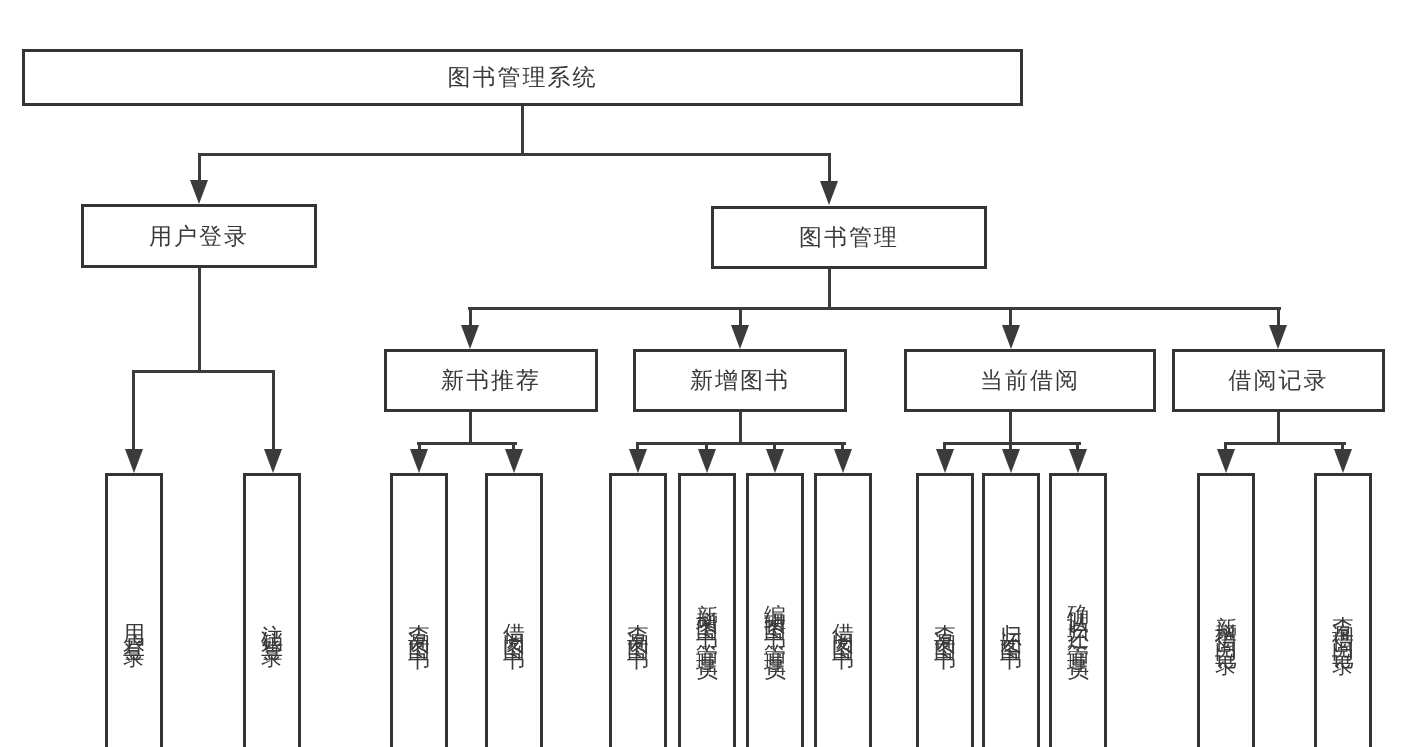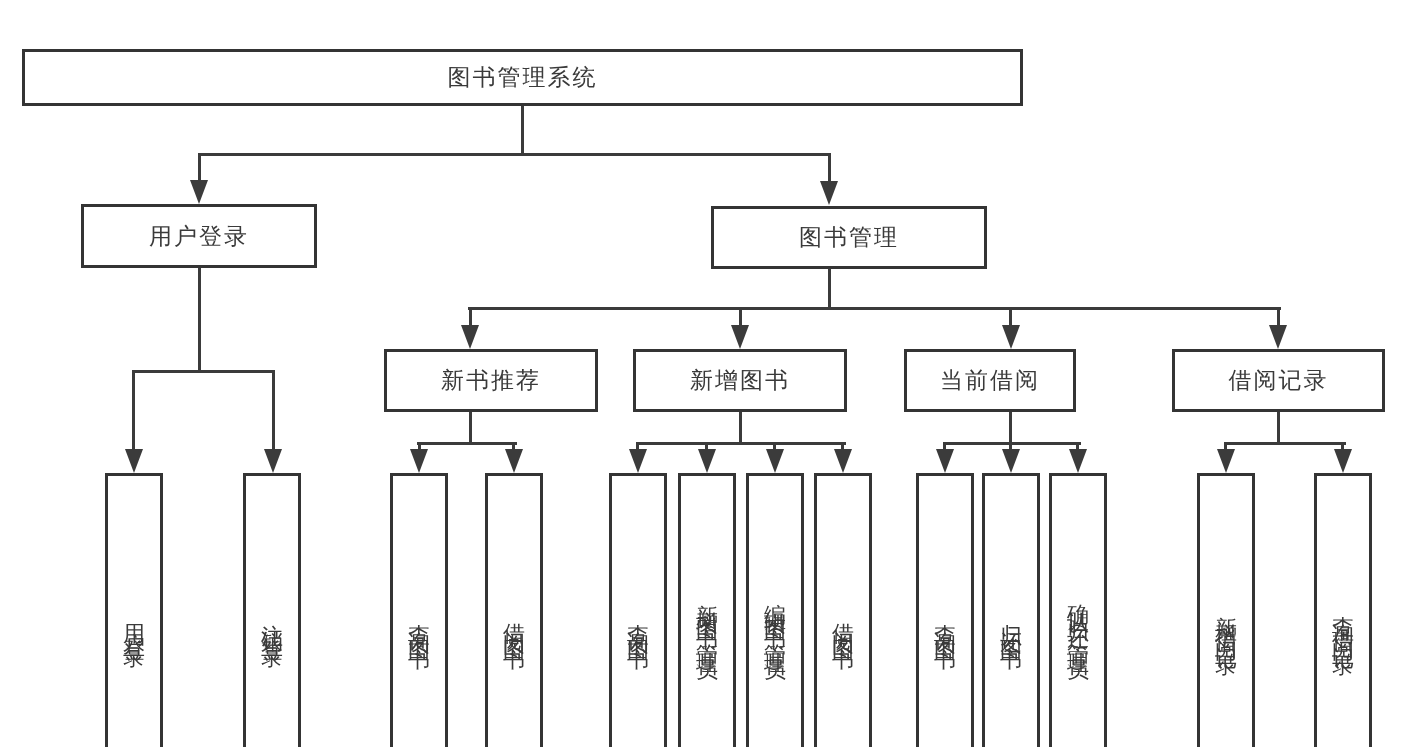--- a/index.html
+++ b/index.html
@@ -83,21 +83,21 @@
   <div class="arrow" style="left:461px; top:289px"></div>
   <div class="vline" style="left:739px; top:271px; height:22px"></div>
   <div class="arrow" style="left:731px; top:289px"></div>
   <div class="vline" style="left:1009px; top:271px; height:22px"></div>
   <div class="arrow" style="left:1002px; top:289px"></div>
   <div class="vline" style="left:1277px; top:271px; height:22px"></div>
   <div class="arrow" style="left:1269px; top:289px"></div>
 
   <div class="box h" style="left:384px; top:313px; width:214px; height:63px">新书推荐</div>
   <div class="box h" style="left:633px; top:313px; width:214px; height:63px">新增图书</div>
-  <div class="box h" style="left:904px; top:313px; width:172px; height:63px">当前借阅</div>
+  <div class="box h" style="left:904px; top:313px; width:252px; height:63px">当前借阅</div>
   <div class="box h" style="left:1172px; top:313px; width:213px; height:63px">借阅记录</div>
 
   <div class="vline" style="left:469px; top:376px; height:32px"></div>
   <div class="hline" style="left:417px; top:406px; width:100px"></div>
   <div class="vline" style="left:418px; top:406px; height:12px"></div>
   <div class="arrow" style="left:410px; top:413px"></div>
   <div class="vline" style="left:512px; top:406px; height:12px"></div>
   <div class="arrow" style="left:505px; top:413px"></div>
 
   <div class="vline" style="left:739px; top:376px; height:32px"></div>

